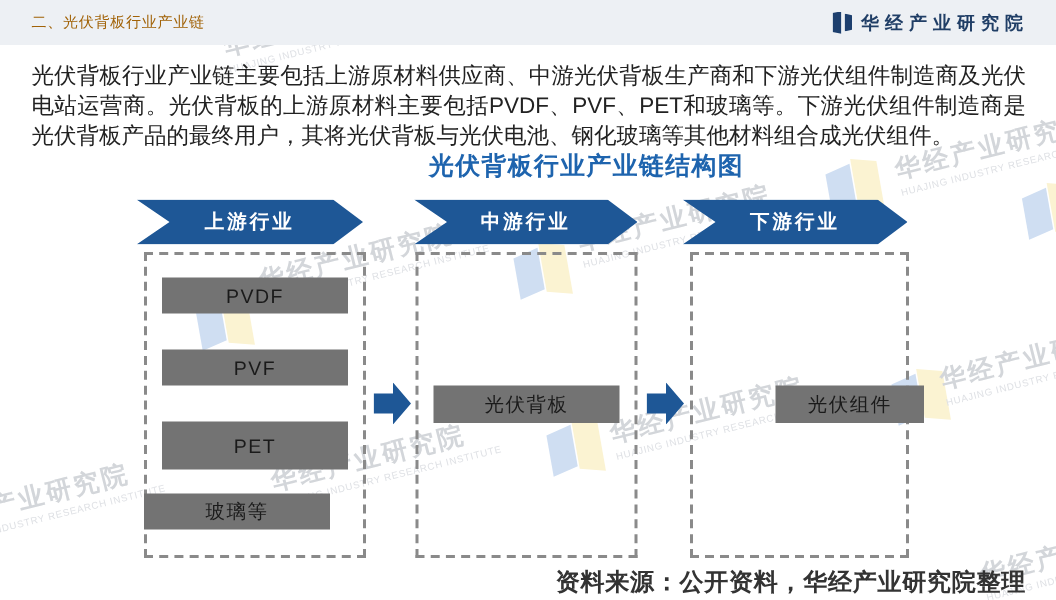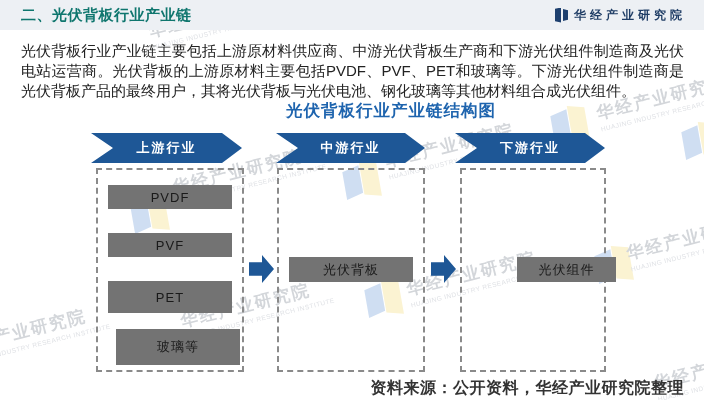--- a/index.html
+++ b/index.html
@@ -9,21 +9,21 @@
     font-family:"Liberation Sans","DejaVu Sans",sans-serif;
     -webkit-font-smoothing:antialiased;
   }
   
   .header{
     position:absolute;left:0;top:0;width:704px;height:30px;
     background:#edf0f4;z-index:3;
     display:flex;align-items:center;justify-content:space-between;
   }
   .header-title{
-    margin-left:21px;font-size:15px;font-weight:bold;color:#0f766e;letter-spacing:0.5px;
+    margin-left:21px;font-size:10px;font-weight:normal;color:#a16207;letter-spacing:0.5px;
   }
   .brand{display:flex;align-items:center;margin-right:18px;}
   .brand-icon{display:flex;align-items:center;height:15px;margin-right:6px;}
   .brand-icon .p1{width:6px;height:15px;background:#1d3f6e;
     clip-path:polygon(0 8%,100% 0,100% 100%,0 92%);}
   .brand-icon .p2{width:5px;height:12px;background:#1d3f6e;margin-left:2px;
     clip-path:polygon(0 0,100% 10%,100% 90%,0 100%);}
   .brand-name{font-size:12px;font-weight:bold;color:#203e66;letter-spacing:4px;}
   
   .intro{
@@ -52,21 +52,21 @@
   .dashed-box.mid{left:277px;width:148px;}
   .dashed-box.down{left:460px;width:146px;}
   .node{
     position:absolute;z-index:2;background:#737373;
     display:flex;align-items:center;justify-content:center;
     font-size:13px;color:#1a1a1a;letter-spacing:1px;
   }
   .n-pvdf{left:108px;top:185px;width:124px;height:24px;}
   .n-pvf {left:108px;top:233px;width:124px;height:24px;}
   .n-pet {left:108px;top:281px;width:124px;height:32px;}
-  .n-glass{left:116px;top:329px;width:124px;height:36px;}
+  .n-glass{left:96px;top:329px;width:124px;height:24px;}
   .n-backsheet{left:289px;top:257px;width:124px;height:25px;}
   .n-module{left:472px;top:257px;width:99px;height:25px;margin-left:45px;}
   .flow-arrow{
     position:absolute;top:255px;width:25px;height:28px;background:#1e5796;z-index:2;
     clip-path:polygon(0 26%,52% 26%,52% 0,100% 50%,52% 100%,52% 74%,0 74%);
   }
   .flow-arrow.a1{left:249px;}
   .flow-arrow.a2{left:431px;}
   
   .source{

